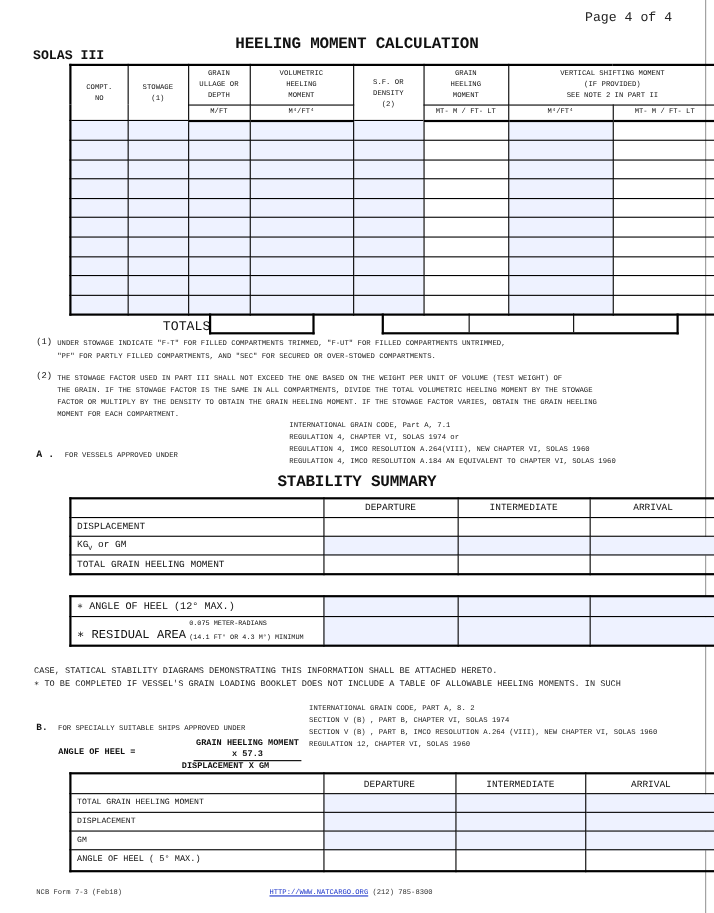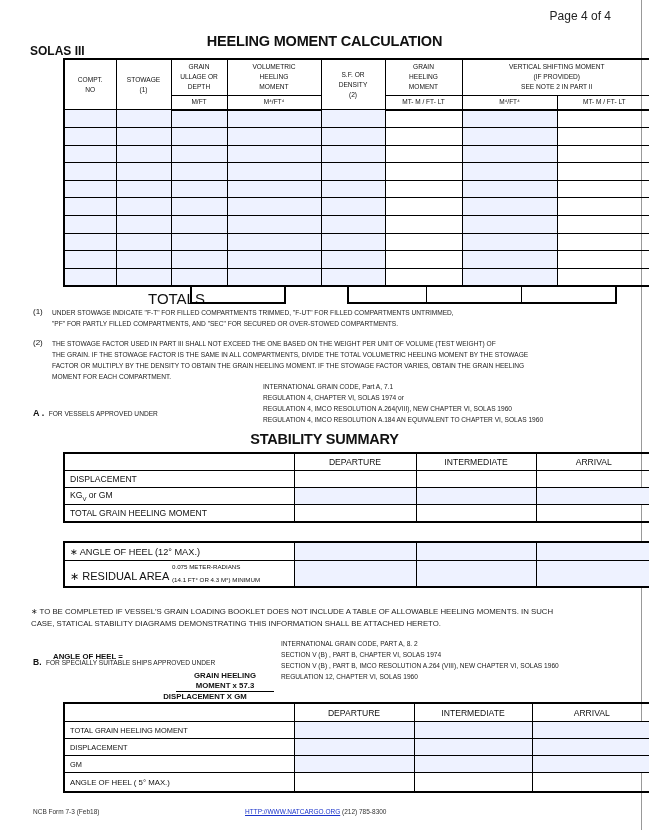--- a/index.html
+++ b/index.html
@@ -1,34 +1,34 @@
 <!DOCTYPE html>
 <html><head>
 <meta charset="utf-8">
 <style>
   html, body { margin: 0; padding: 0; background: #ffffff; }
   body { width: 649px; height: 830px; position: relative; overflow: hidden;
          font-family: "Liberation Sans", sans-serif; color: #111; }
-  .abs { position: absolute; }
+  .abs { position: absolute; font-family: Liberation Mono, monospace; }
   .page-num { right: 38px; top: 9px; font-size: 12px; color: #222; }
   .right-edge { left: 641px; top: 0; width: 1px; height: 830px; background: #999; }
   .title { left: 0; width: 649px; text-align: center; font-weight: bold; font-size: 14.5px; letter-spacing: -0.2px; }
   .part { left: 30px; top: 44px; font-weight: bold; font-size: 12px; }
 
   table { border-collapse: collapse; table-layout: fixed; margin-left: 36px; }
   td, th { padding: 0; }
   .fill { background: #eef2ff; }
 
   
   .t1 { left: 27px; top: 58px; width: 588px; border: 2px solid #000; }
   .t1 th { font-weight: normal; font-size: 6.6px; line-height: 10px; text-align: center;
            border: 1px solid #000; vertical-align: middle; }
   .t1 tr.units th { height: 13px; font-size: 6.5px; border-bottom: 2px solid #000; }
   .t1 td { height: 16.6px; border: 1px solid #000; }
-  .totals-label { left: 148px; top: 290px; font-size: 15px; }
+  .totals-label { left: 148px; top: 290px; font-size: 12px; }
   .totbox { top: 285px; height: 17px; border: 2px solid #000; border-top: 0; }
 
   .note { font-size: 6.6px; line-height: 11px; color: #222; }
   .note-num { font-size: 8px; }
   .ref { font-size: 6.6px; line-height: 11px; color: #222; }
 
   
   .t2 { left: 27px; width: 588px; border: 2px solid #000; }
   .t2 td { border: 1px solid #000; font-size: 8.6px; height: 16px; padding-left: 5px; }
   .t2 .hd td { text-align: center; padding-left: 0; font-size: 8.6px; }
@@ -269,35 +269,35 @@
       <span class="small7" style="position:absolute;left:107px;top:15px">(14.1 FT° OR 4.3 M°) MINIMUM</span>
     </td>
     <td class="fill"></td>
     <td class="fill"></td>
     <td class="fill"></td>
   </tr>
 </tbody>
   </table>
 
 <div class="abs" style="left:31px;top:606px;font-size:7.8px;line-height:11.5px;color:#222;">
-  <div>∗ TO BE COMPLETED IF VESSEL'S GRAIN LOADING BOOKLET DOES NOT INCLUDE A TABLE OF ALLOWABLE HEELING MOMENTS.  IN SUCH</div>
-    <div>CASE, STATICAL STABILITY DIAGRAMS DEMONSTRATING THIS INFORMATION SHALL BE ATTACHED HERETO.</div>
+  <div>CASE, STATICAL STABILITY DIAGRAMS DEMONSTRATING THIS INFORMATION SHALL BE ATTACHED HERETO.</div>
+    <div>∗ TO BE COMPLETED IF VESSEL'S GRAIN LOADING BOOKLET DOES NOT INCLUDE A TABLE OF ALLOWABLE HEELING MOMENTS.  IN SUCH</div>
 </div>
 
 <div class="abs" style="left:33px;top:651px;">
   <span style="font-weight:bold;font-size:8.5px;">B.</span>
   <span class="ref">FOR SPECIALLY SUITABLE SHIPS APPROVED UNDER</span>
 </div>
 <div class="abs ref" style="left:281px;top:638px;">
   <div>INTERNATIONAL GRAIN CODE, PART A, 8. 2</div>
     <div>SECTION V (B) , PART B, CHAPTER VI, SOLAS 1974</div>
   <div>SECTION V (B) , PART B, IMCO RESOLUTION A.264 (VIII), NEW CHAPTER VI, SOLAS 1960</div>
     <div>REGULATION 12, CHAPTER VI, SOLAS 1960</div>
 </div>
-<div class="abs formula" style="left:53px;top:652px;text-align:center;">ANGLE OF HEEL =</div>
+<div class="abs formula" style="left:53px;top:680px;text-align:center;">ANGLE OF HEEL =</div>
 <div class="abs formula" style="left:136px;top:671px;text-align:center;width:138px;">
   <div style="border-bottom:1px solid #000;line-height:10px;margin-left:40px;">GRAIN HEELING MOMENT x 57.3</div>
   <div style="line-height:10px;">DISPLACEMENT X GM</div>
 </div>
 
 <table class="abs t2" style="top:702px;">
   <colgroup>
       <col style="width:230px">
       <col style="width:120px">
       <col style="width:118px">

